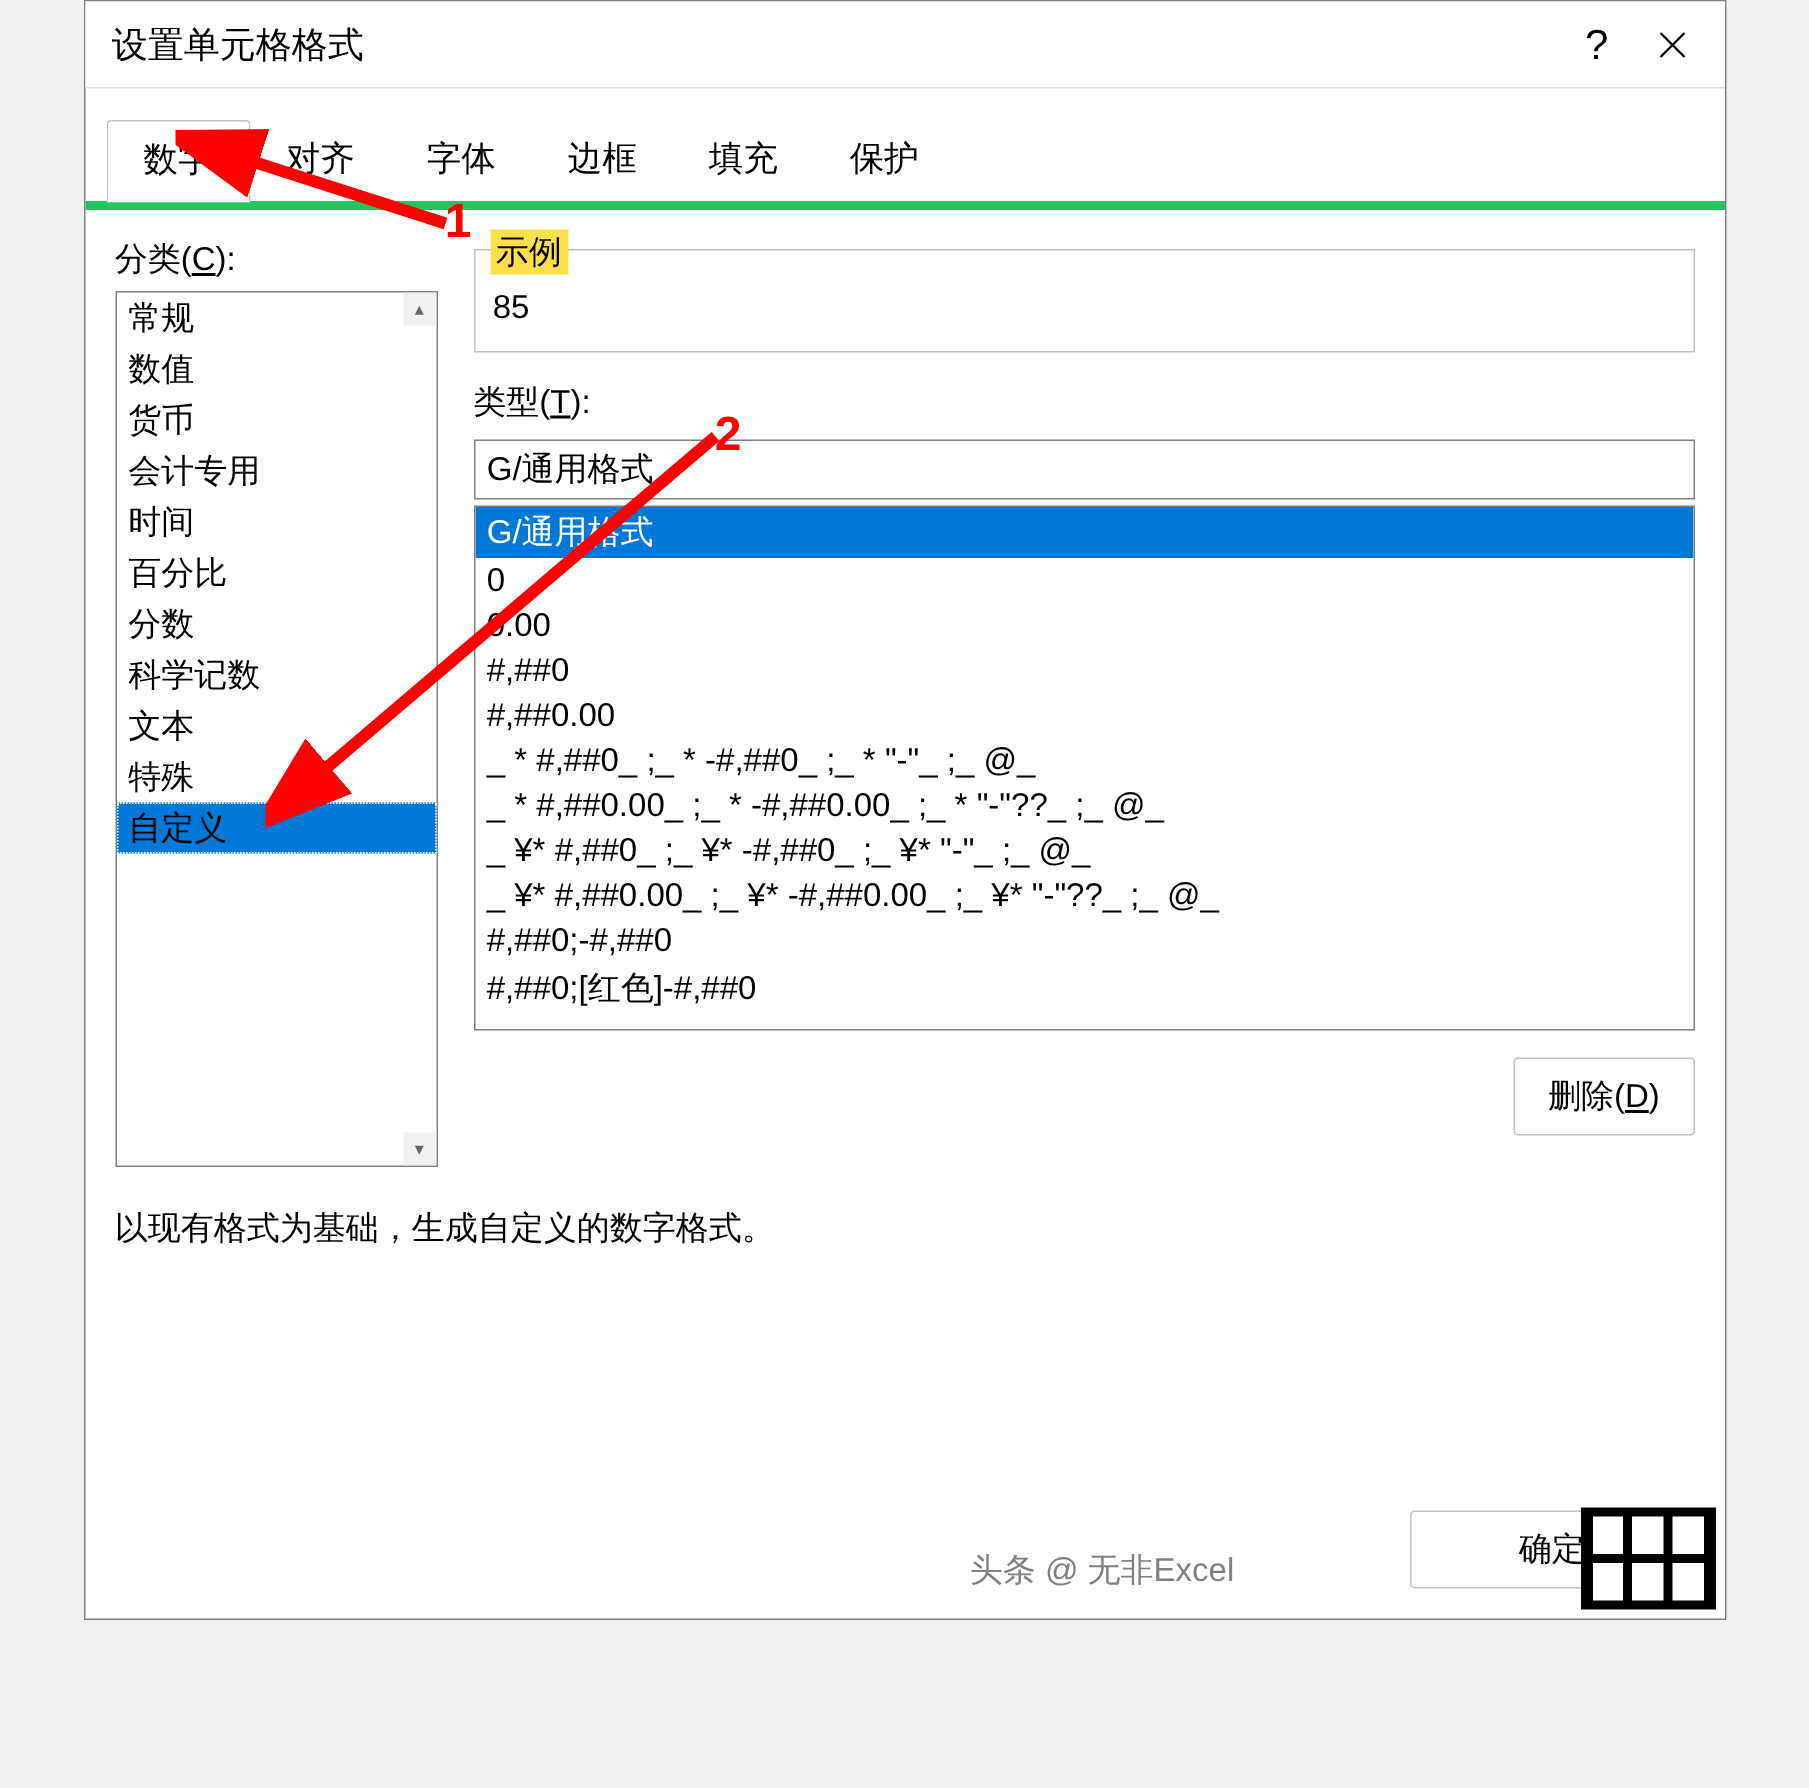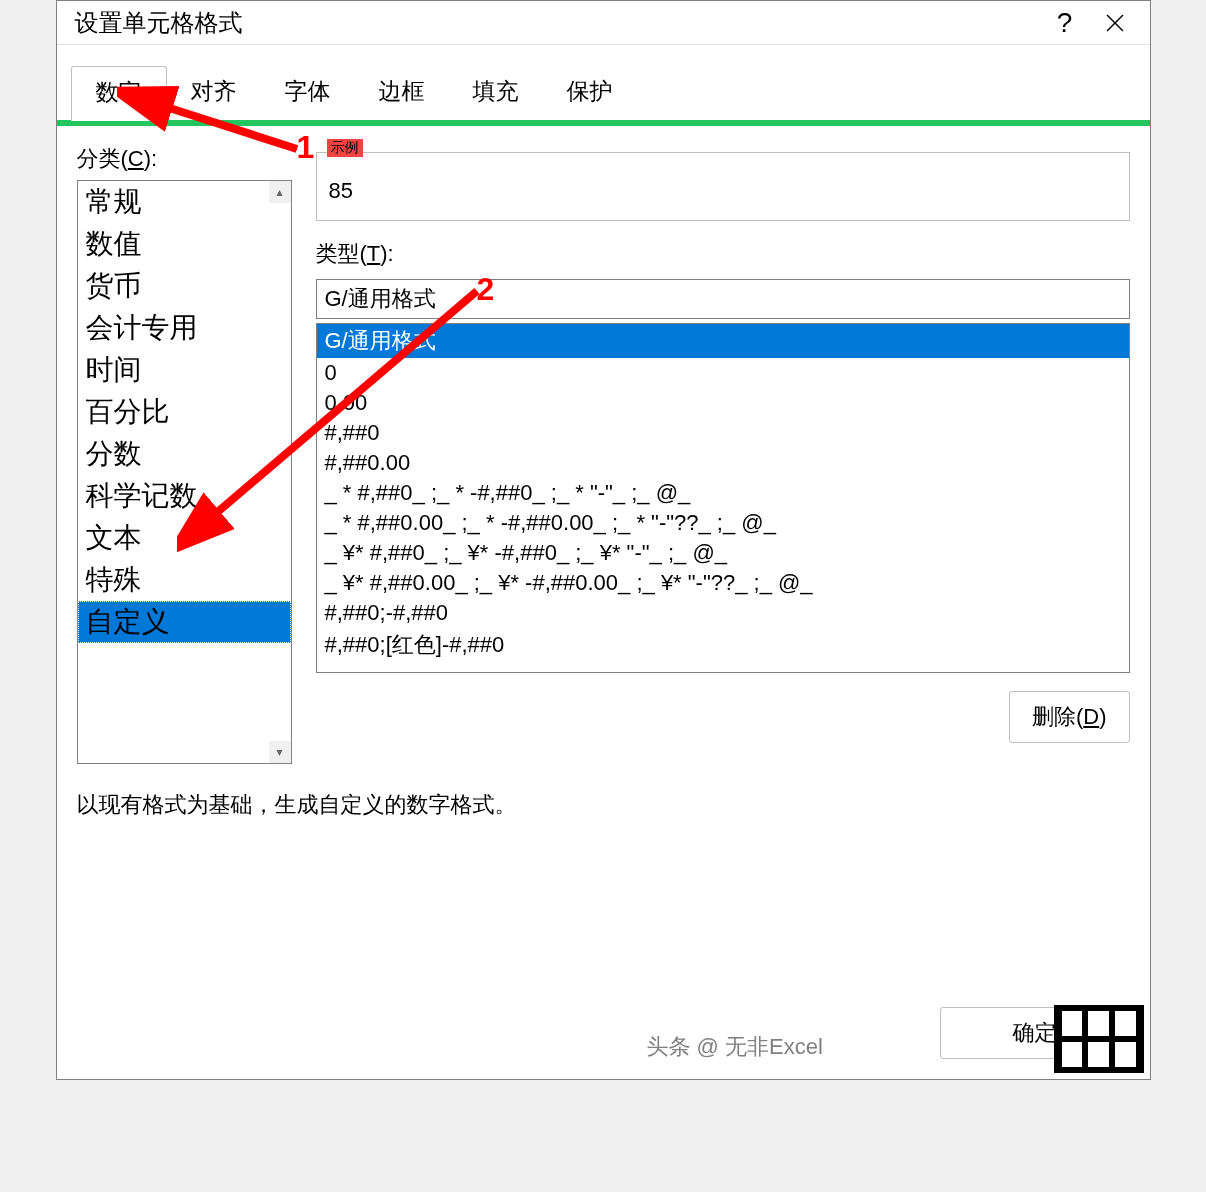--- a/index.html
+++ b/index.html
@@ -13,21 +13,21 @@
     width: 1095px;
     height: 1080px;
     margin: 0 auto;
     background: #ffffff;
     border: 1px solid #808080;
     display: flex;
     flex-direction: column;
     position: relative;
   }
   .titlebar {
-    height: 44px;
+    height: 58px;
     display: flex;
     align-items: center;
     padding: 0 10px 0 18px;
     border-bottom: 1px solid #e0e0e0;
     background: #ffffff;
     font-size: 24px;
   }
   .titlebar .title { flex: 1; }
   .titlebar .help-icon, .titlebar .close-icon {
     width: 50px; height: 50px;
@@ -74,44 +74,44 @@
   }
   .category-list .scroll-top, .category-list .scroll-bot {
     position: absolute; right: 0; width: 22px; height: 22px;
     background: #f0f0f0; color: #666; font-size: 12px;
     display: flex; align-items: center; justify-content: center;
   }
   .category-list .scroll-top { top: 0; }
   .category-list .scroll-bot { bottom: 0; }
   .category-item {
     padding: 2px 8px;
-    font-size: 28px;
+    font-size: 22px;
     cursor: pointer;
     white-space: nowrap;
   }
   .category-item.selected {
     background: #0078d7;
     color: #000000;
     outline: 1px dotted #fff;
     outline-offset: -1px;
   }
   .right-col { flex: 1; }
   .sample-box {
     border: 1px solid #c0c0c0;
     padding: 25px 12px 16px 12px;
     margin-top: 8px;
     position: relative;
     margin-bottom: 18px;
   }
   .sample-legend {
     position: absolute;
     top: -14px; left: 10px;
-    background: #ef4444;
+    background: #fde047;
     padding: 0 4px;
-    font-size: 14px;
+    font-size: 22px;
   }
   .type-input {
     width: 100%;
     border: 1px solid #808080;
     padding: 6px 8px;
     font-size: 22px;
     font-family: inherit;
     margin-top: 4px;
   }
   .type-list {

